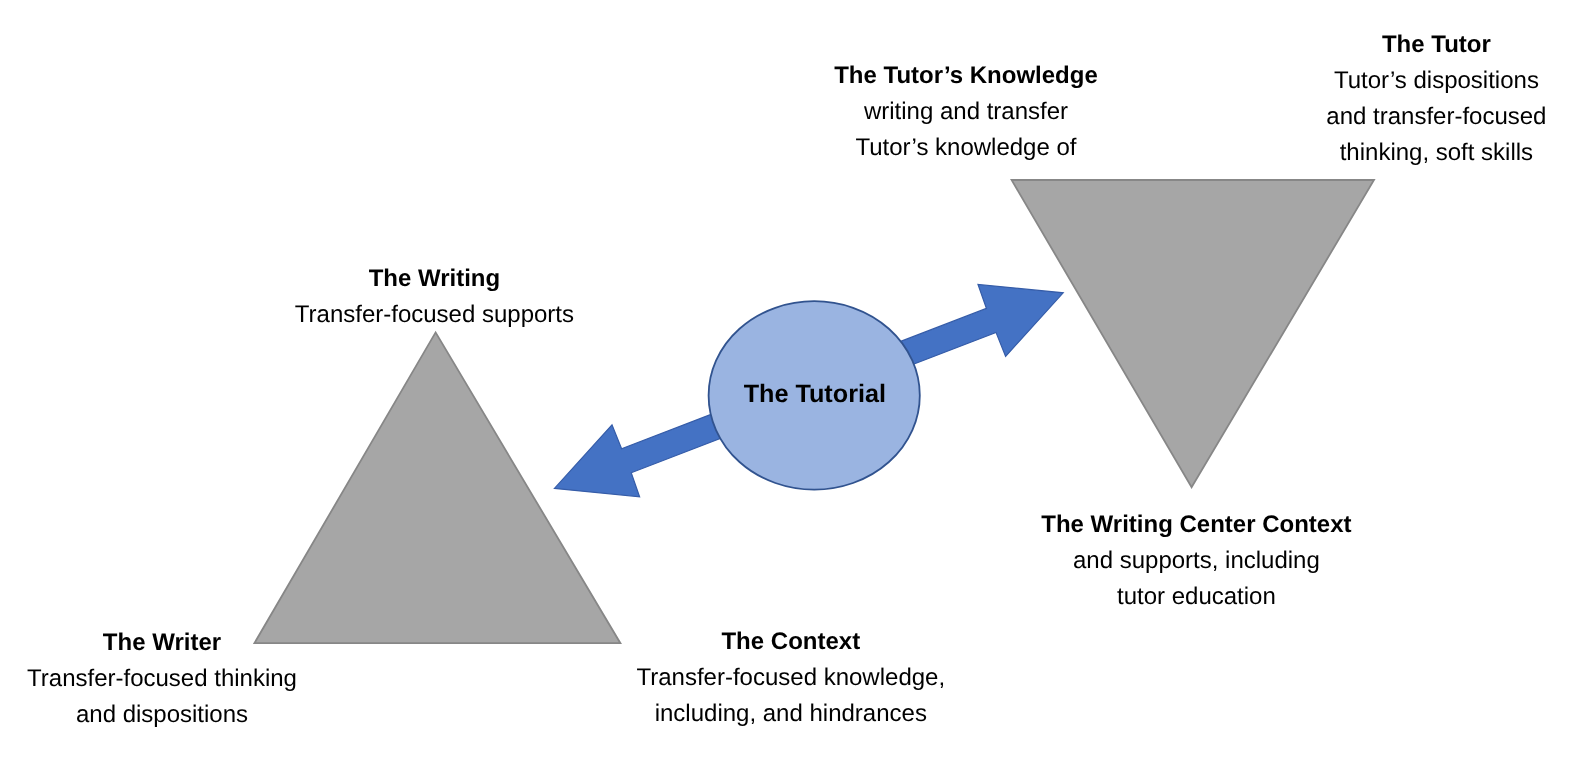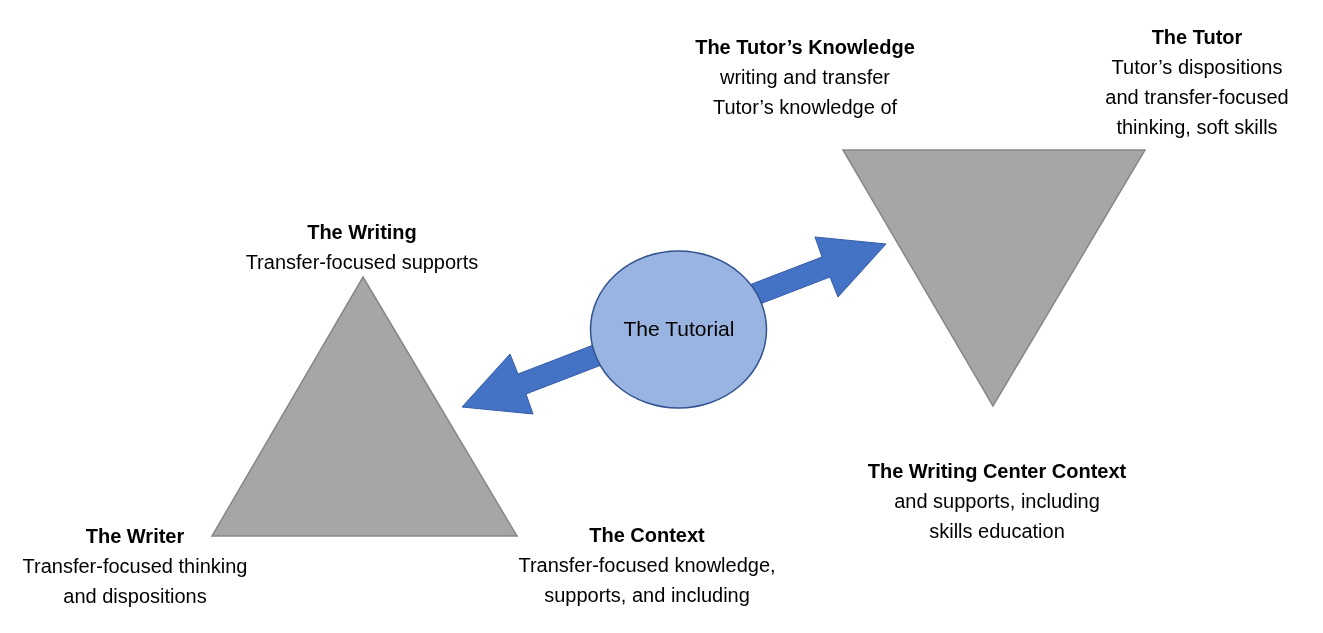--- a/index.html
+++ b/index.html
@@ -28,31 +28,31 @@
     text-align: center;
     font-size: 20px;
     line-height: 30px;
     color: #000000;
   }
   .label .t {
     font-weight: bold;
   }
   #lbl-writing            { left: 212px;  top: 217px; width: 300px; }
   #lbl-writer             { left: -20px;  top: 521px; width: 310px; }
-  #lbl-context            { left: 487px;  top: 520px; width: 320px; }
-  #lbl-tutors-knowledge   { left: 645px;  top: 32px;  width: 320px; }
+  #lbl-context            { left: 499px;  top: 520px; width: 320px; }
+  #lbl-tutors-knowledge   { left: 645px;  top: 48px;  width: 320px; }
   #lbl-tutor              { left: 1047px; top: 22px;  width: 300px; }
-  #lbl-writing-center     { left: 832px;  top: 456px; width: 330px; }
+  #lbl-writing-center     { left: 832px;  top: 422px; width: 330px; }
   #lbl-tutorial {
     left: 594px;
     top: 315px;
     width: 170px;
     font-size: 21px;
     line-height: 28px;
-    font-weight: normal;
+    font-weight: bold;
   }
 </style>
 </head>
 <body>
 
 <div id="canvas">
 
   <svg id="shape-layer" width="1323" height="633" viewBox="0 0 1323 633">
     <polygon points="363,277 517,536 212,536" stroke-width="1.5" fill="#A6A6A6" stroke="#878787"></polygon>
     <polygon points="843,150 1145,150 993,406" stroke-width="1.5" fill="#A6A6A6" stroke="#878787"></polygon>
@@ -80,24 +80,24 @@
 
   <div class="label" id="lbl-writer">
     <div class="t">The Writer</div>
     <div>Transfer-focused thinking</div>
     <div>and dispositions</div>
   </div>
 
   <div class="label" id="lbl-context">
     <div class="t">The Context</div>
     <div>Transfer-focused knowledge,</div>
-    <div>supports, and including</div>
+    <div>including, and hindrances</div>
   </div>
 
   <div class="label" id="lbl-writing-center">
     <div class="t">The Writing Center Context</div>
     <div>and supports, including</div>
-    <div>skills education</div>
+    <div>tutor education</div>
   </div>
 
   <div class="label" id="lbl-tutorial">The Tutorial</div>
 
 </div>
 
 </body></html>

